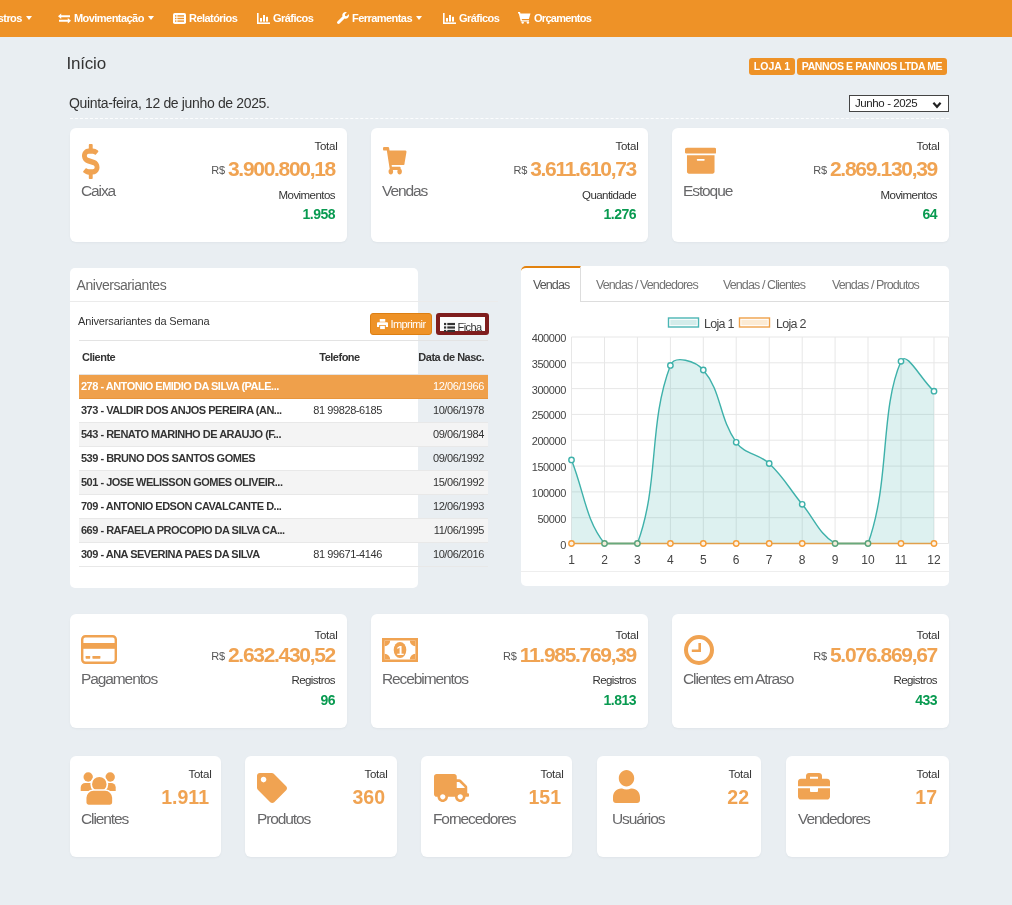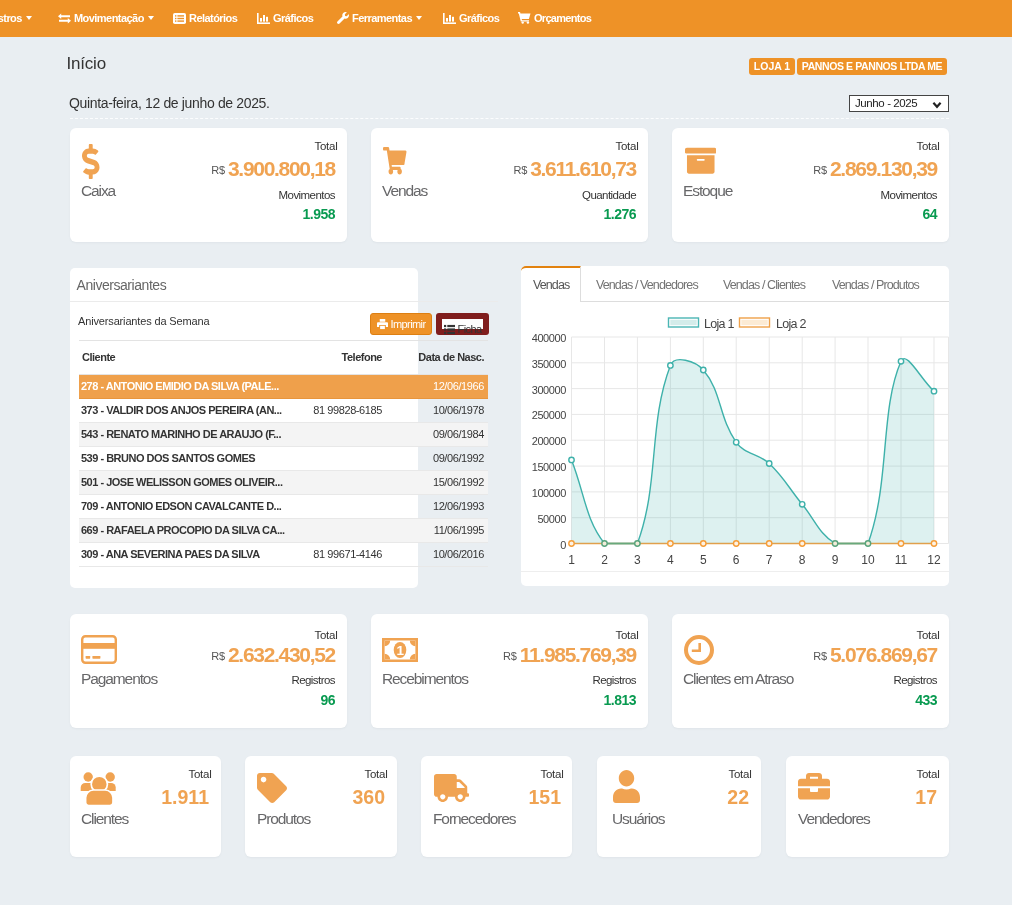--- a/index.html
+++ b/index.html
@@ -33,21 +33,21 @@
 
 table.tb{border-collapse:collapse;table-layout:fixed;width:409px;font-size:11px}
 table.tb th{font-size:11px;font-weight:bold;color:#333;text-align:left;letter-spacing:-0.5px;line-height:13px;padding:10px 4px 10px 3px;border-bottom:1px solid #e3e3e3}
 table.tb td{font-weight:bold;color:#333;letter-spacing:-0.5px;line-height:13px;padding:5px 4px 5px 2px;border-bottom:1px solid #e8e8e8;white-space:nowrap;overflow:hidden}
 table.tb td.ph,table.tb td.dt{font-weight:normal;letter-spacing:-0.4px;text-align:right}
 table.tb tr.odd td{background:#f4f4f4}
 table.tb tr.sel td{background:#efa04b;color:#fff;border-color:#e8953c}
 
 .btn{position:absolute;height:22px;font-size:11px;letter-spacing:-0.6px;border-radius:3px;line-height:20px;text-align:center}
 #btn-imp{left:300px;top:45px;width:62px;background:#ee9227;border:1px solid #dd7f12;color:#fff}
-#btn-ficha{left:366px;top:45px;width:53px;background:#fdfdfd;border:6px solid #7f1d1d;color:#333}
+#btn-ficha{left:366px;top:45px;width:53px;background:#fdfdfd;border:4px solid #7f1d1d;color:#333}
 
 .tabtxt{position:absolute;font-size:12.5px;color:#737373;letter-spacing:-0.9px;white-space:nowrap}
 </style></head>
 <body>
 <div id="page">
 
 <div id="nav">
   <div class="navitem" style="left:-27px">Cadastros<span class="caret"></span></div>
   <div class="navitem" style="left:58px"><svg width="13" height="11" viewBox="0 0 13 11" fill="#fff">
           <path d="M0 3.2 L3.2 0.4 L3.2 2.2 L12 2.2 L12 4.2 L3.2 4.2 L3.2 6 Z"></path>
@@ -150,21 +150,21 @@
         </svg>Ficha</div>
   <table class="tb" style="position:absolute;left:9px;top:72px">
     <colgroup>
           <col style="width:215px">
           <col style="width:92px">
           <col style="width:102px">
         </colgroup>
     <tbody>
           <tr>
             <th style="border-top:1px solid #e3e3e3">Cliente</th>
-            <th style="text-align:right;border-top:1px solid #e3e3e3">Telefone</th>
+            <th style="text-align:center;border-top:1px solid #e3e3e3">Telefone</th>
             <th style="text-align:right;border-top:1px solid #e3e3e3">Data de Nasc.</th>
           </tr>
     <tr class="sel">
             <td>278 - ANTONIO EMIDIO DA SILVA (PALE...</td>
             <td class="ph"></td>
             <td class="dt">12/06/1966</td>
           </tr>
     <tr>
             <td>373 - VALDIR DOS ANJOS PEREIRA (AN...</td>
             <td class="ph">81 99828-6185</td>

